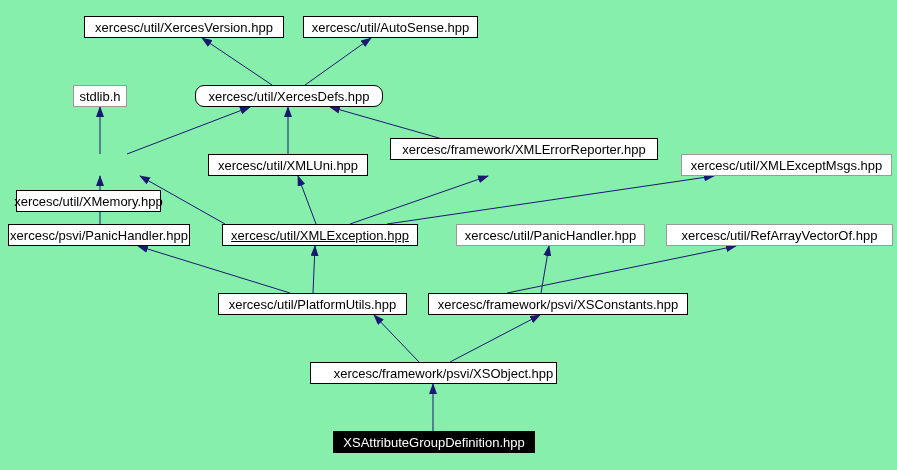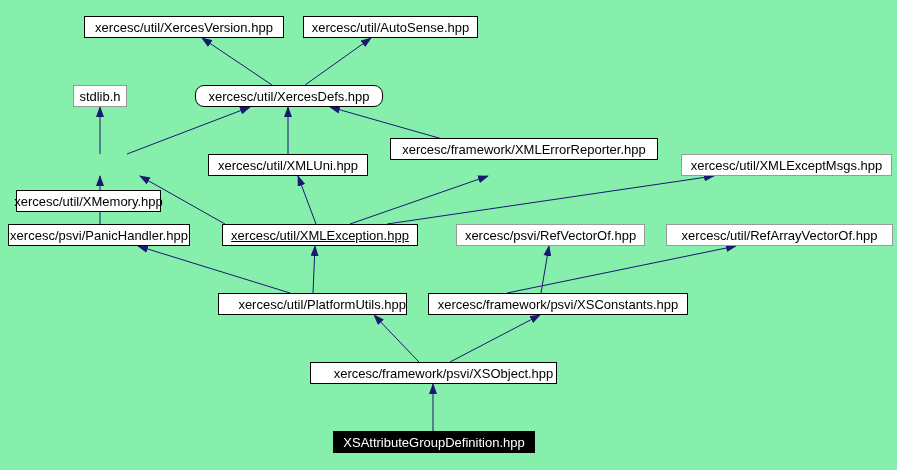--- a/index.html
+++ b/index.html
@@ -98,26 +98,26 @@
       <div class="node plain" style="left: 681px; top: 154px; width: 211px; height: 22px;">
         <span>xercesc/util/XMLExceptMsgs.hpp</span>
       </div>
       <div class="node" style="left: 8px; top: 224px; width: 182px; height: 22px;">
         <span>xercesc/psvi/PanicHandler.hpp</span>
       </div>
       <div class="node" style="left: 222px; top: 224px; width: 196px; height: 22px; text-decoration: underline;">
         <span>xercesc/util/XMLException.hpp</span>
       </div>
       <div class="node plain" style="left: 456px; top: 224px; width: 189px; height: 22px;">
-        <span>xercesc/psvi/RefVectorOf.hpp</span>
+        <span>xercesc/util/PanicHandler.hpp</span>
       </div>
       <div class="node plain" style="left: 666px; top: 224px; width: 227px; height: 22px;">
         <span>xercesc/util/RefArrayVectorOf.hpp</span>
       </div>
-      <div class="node" style="left: 218px; top: 293px; width: 189px; height: 22px; justify-content: flex-end;">
+      <div class="node" style="left: 218px; top: 293px; width: 189px; height: 22px;">
         <span>xercesc/util/PlatformUtils.hpp</span>
       </div>
       <div class="node" style="left: 428px; top: 293px; width: 260px; height: 22px;">
         <span>xercesc/framework/psvi/XSConstants.hpp</span>
       </div>
       <div class="node" style="left: 310px; top: 362px; width: 247px; height: 22px; padding-left: 20px;">
         <span>xercesc/framework/psvi/XSObject.hpp</span>
       </div>
       <div class="node root" style="left: 333px; top: 431px; width: 202px; height: 22px;">
         <span>XSAttributeGroupDefinition.hpp</span>

